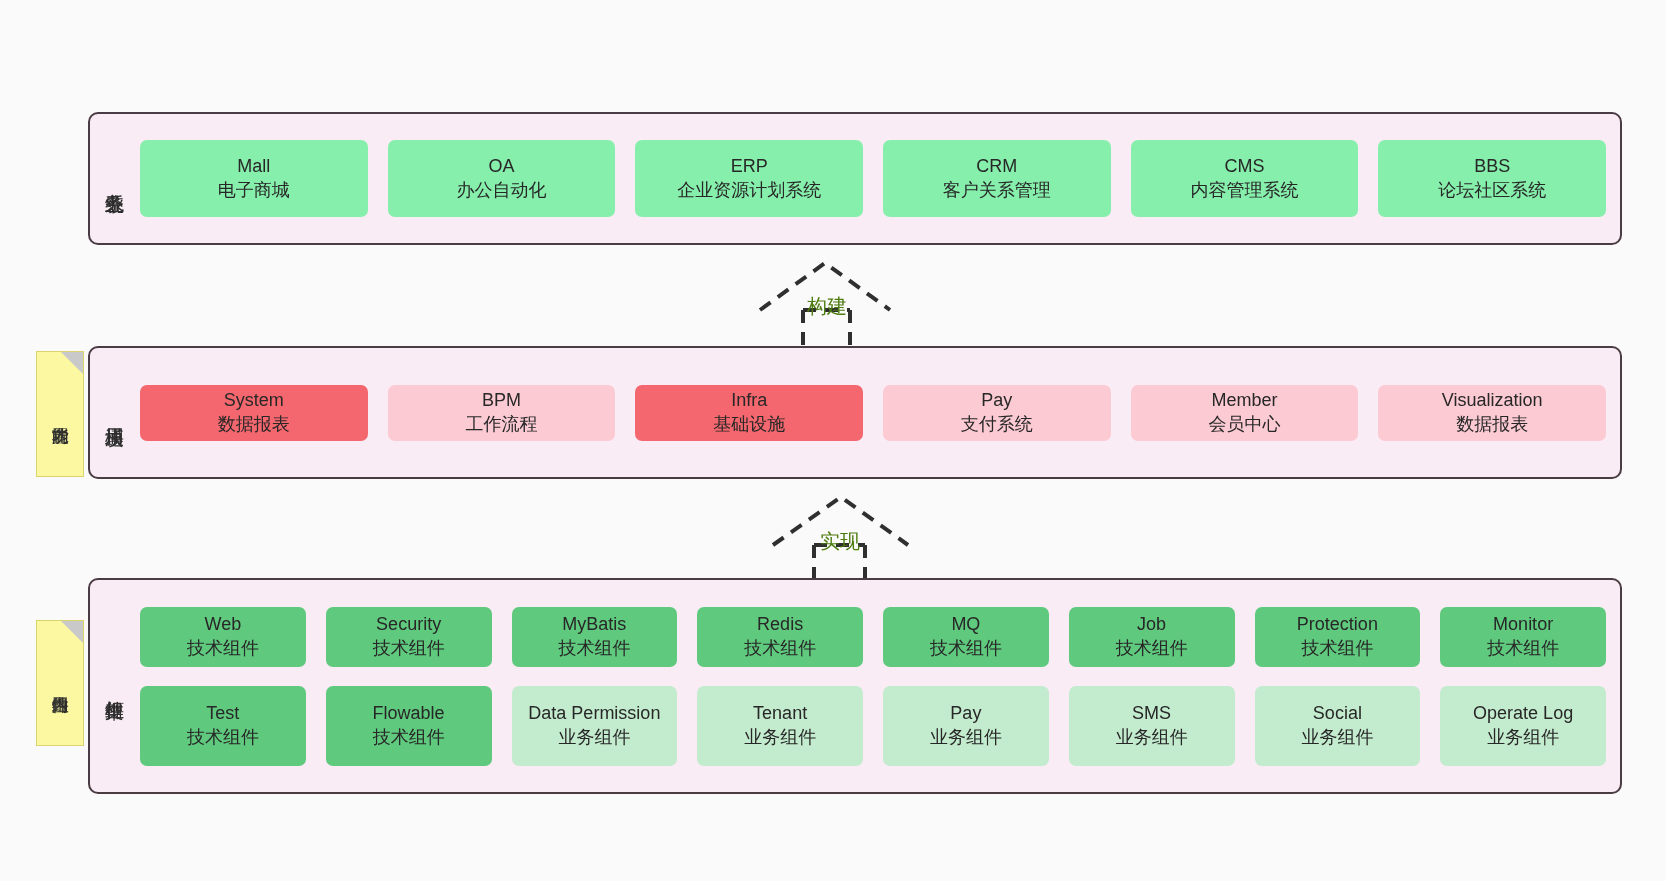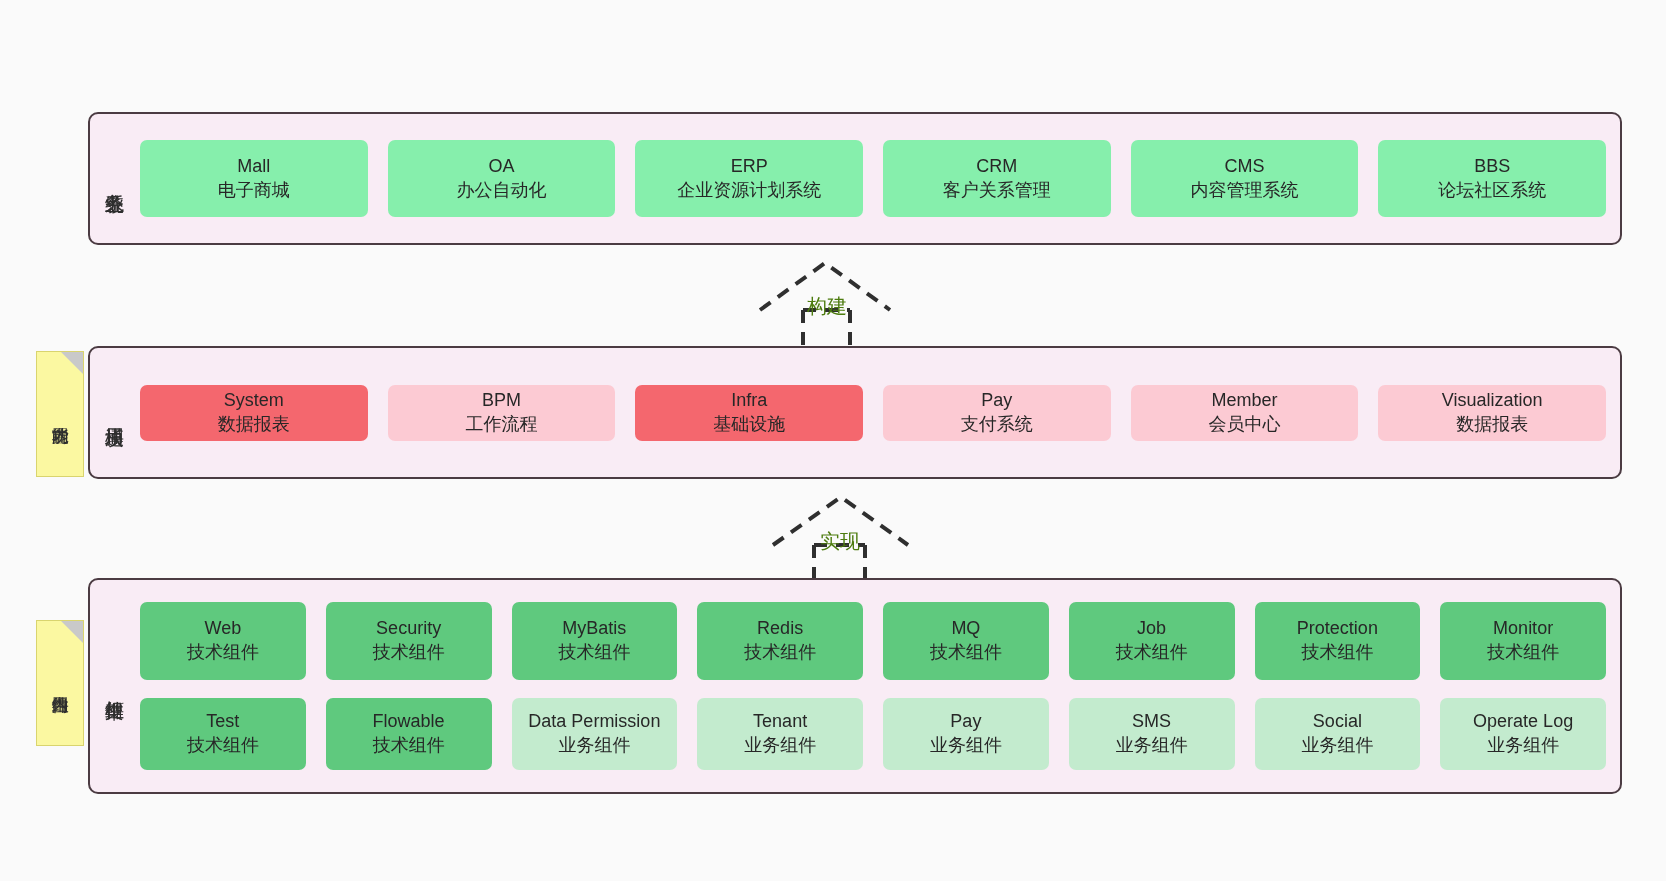--- a/index.html
+++ b/index.html
@@ -200,21 +200,21 @@
 
   <div class="note" style="left:36px; top:620px; width:48px; height:126px;">
     <span class="fold"></span>
     <span>内置组件</span>
   </div>
 
   <div class="layer" id="layer-framework" style="left:88px; top:578px; width:1534px; height:216px;">
     <div class="layer-title">框架组件</div>
     <div class="layer-body">
 
-      <div class="row" style="height:78px;">
+      <div class="row" style="height:62px;align-items:center;">
         <div class="cell c-green">
           <span class="en">Web</span>
           <span class="cn">技术组件</span>
         </div>
         <div class="cell c-green">
           <span class="en">Security</span>
           <span class="cn">技术组件</span>
         </div>
         <div class="cell c-green">
           <span class="en">MyBatis</span>
@@ -235,21 +235,21 @@
         <div class="cell c-green">
           <span class="en">Protection</span>
           <span class="cn">技术组件</span>
         </div>
         <div class="cell c-green">
           <span class="en">Monitor</span>
           <span class="cn">技术组件</span>
         </div>
       </div>
 
-      <div class="row" style="height:72px;border-radius:28px;">
+      <div class="row" style="height:80px;border-radius:28px;">
         <div class="cell c-green">
           <span class="en">Test</span>
           <span class="cn">技术组件</span>
         </div>
         <div class="cell c-green">
           <span class="en">Flowable</span>
           <span class="cn">技术组件</span>
         </div>
         <div class="cell c-greenlight">
           <span class="en">Data Permission</span>

